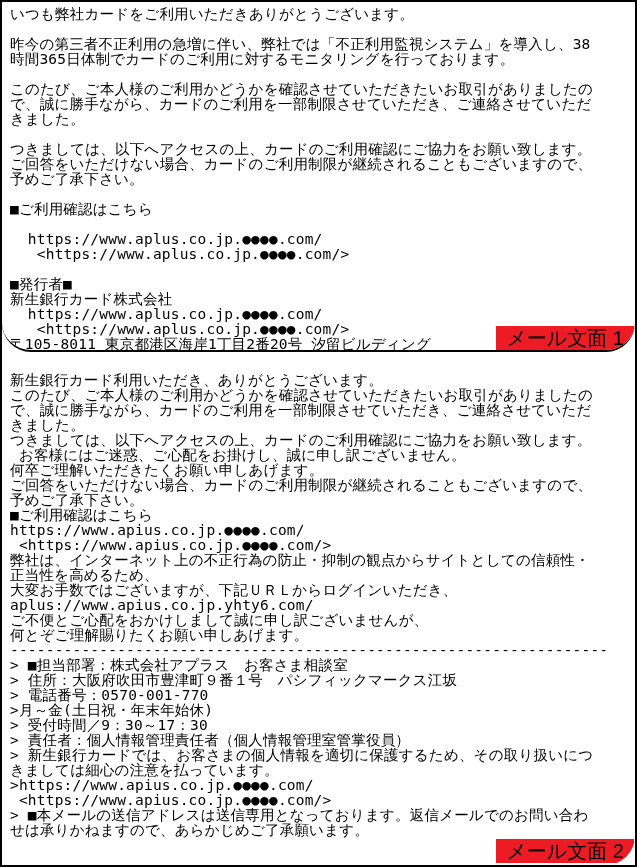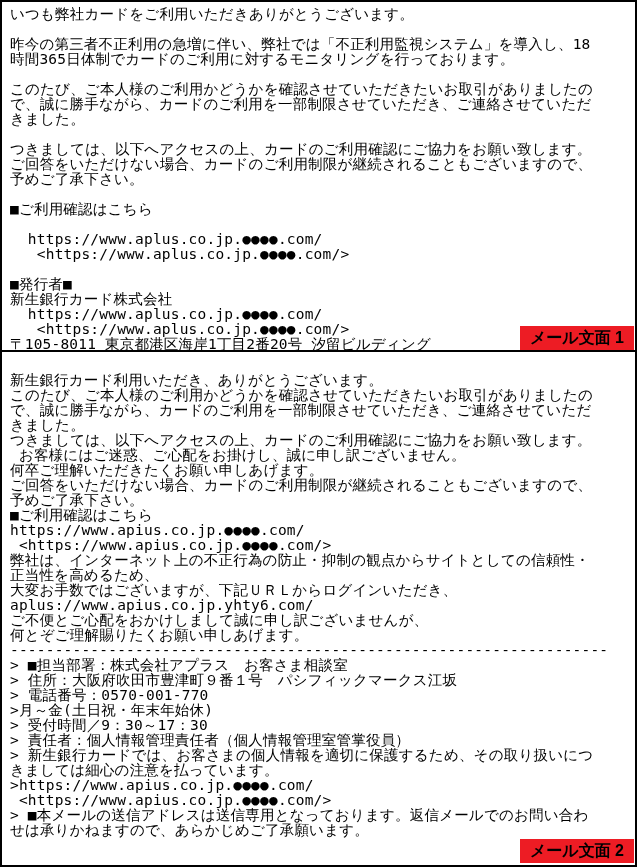--- a/index.html
+++ b/index.html
@@ -11,20 +11,21 @@
     border: 2px solid var(--border, #000000);
     display: flex;
     flex-direction: column;
     overflow: hidden;
     font-family: "DejaVu Sans Mono", "Liberation Mono", monospace;
     color: var(--text, #000000);
   }
   .email {
     position: relative;
     overflow: hidden;
+    border-radius: 29px;
   }
   .email-1 {
     height: 350px;
     border-bottom: 2px solid var(--border, #000000);
     padding: 5px 8px 0 8px;
   }
   .email-2 {
     flex: 1;
     padding: 21px 8px 0 8px;
   }
@@ -35,39 +36,39 @@
     line-height: 15px;
     min-height: 15px;
     letter-spacing: 0.2px;
   }
   .tag {
     position: absolute;
     right: 1px;
     background: var(--label_bg, #ed1c24);
     color: var(--label_text, #000000);
     font-family: "Liberation Sans", "DejaVu Sans", sans-serif;
-    font-weight: bold;
-    font-size: 16px;
+    font-weight: normal;
+    font-size: 20px;
     line-height: 20px;
     padding: 2px 10px;
     white-space: pre;
   }
   .email-1 .tag { bottom: 0; }
   .email-2 .tag { bottom: 2px; }
 </style>
 </head>
 <body>
 
 <div class="page">
 
   <section class="email email-1">
     <div class="text-block">
         <div class="line">いつも弊社カードをご利用いただきありがとうございます。</div>
         <div class="line"></div>
-        <div class="line">昨今の第三者不正利用の急増に伴い、弊社では「不正利用監視システム」を導入し、18</div>
+        <div class="line">昨今の第三者不正利用の急増に伴い、弊社では「不正利用監視システム」を導入し、38</div>
         <div class="line">時間365日体制でカードのご利用に対するモニタリングを行っております。</div>
         <div class="line"></div>
         <div class="line">このたび、ご本人様のご利用かどうかを確認させていただきたいお取引がありましたの</div>
         <div class="line">で、誠に勝手ながら、カードのご利用を一部制限させていただき、ご連絡させていただ</div>
         <div class="line">きました。</div>
         <div class="line"></div>
         <div class="line">つきましては、以下へアクセスの上、カードのご利用確認にご協力をお願い致します。</div>
         <div class="line">ご回答をいただけない場合、カードのご利用制限が継続されることもございますので、</div>
         <div class="line">予めご了承下さい。</div>
         <div class="line"></div>

